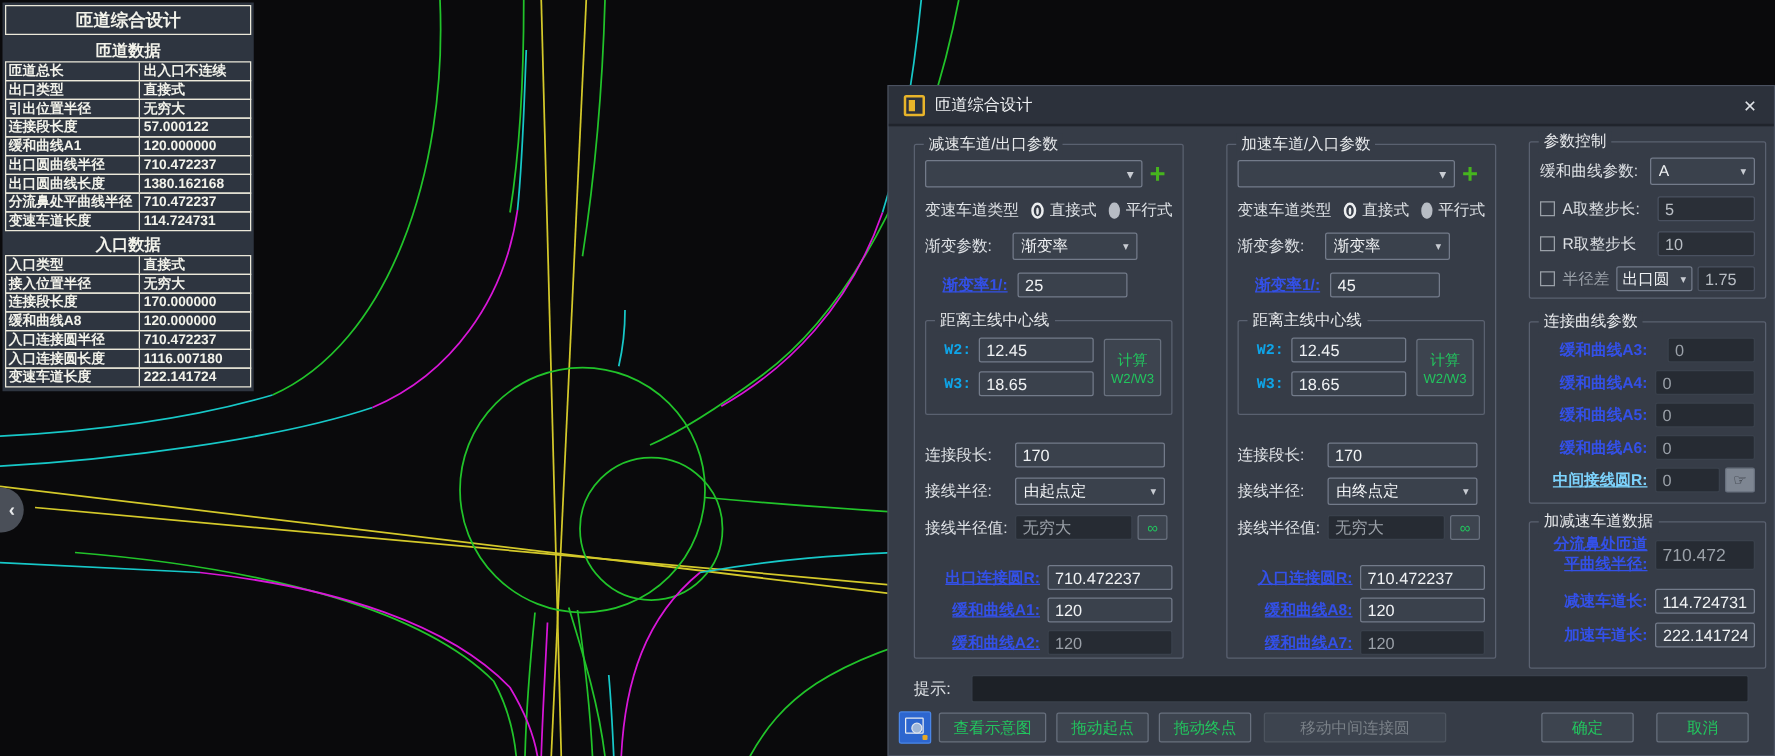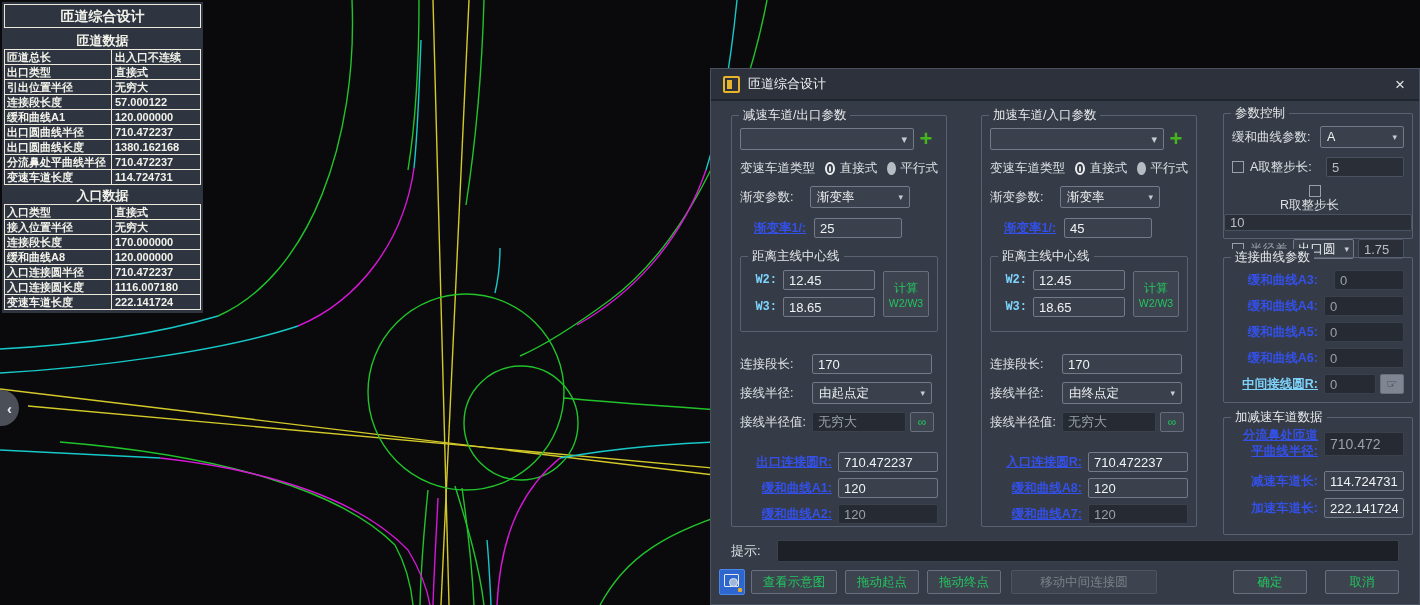--- a/index.html
+++ b/index.html
@@ -49,21 +49,21 @@
   .btn.disabled{color:#7a8188;border-color:#4d545f;cursor:default;}
   .radio{width:13px;height:13px;border-radius:50%;box-sizing:border-box;margin:0 5px 0 10px;}
   .radio.on{border:2px solid #eceef0;position:relative;}
   .radio.on::after{content:"";position:absolute;inset:1.5px;background:#eceef0;border-radius:50%;}
   .radio.off{background:#b7bcc4;}
   .chk{width:12px;height:12px;border:1px solid #9aa0a8;box-sizing:border-box;background:transparent;
       margin-right:6px;flex:none;cursor:pointer;}
   .plusbtn{width:24px;height:22px;display:flex;align-items:center;justify-content:center;
       color:#46b41e;font-size:22px;font-weight:bold;cursor:pointer;line-height:1;}
   .sqbtn{width:24px;height:20px;margin-left:4px;font-size:12px;}
-  .wlbl{font-family:"Liberation Mono",monospace;font-size:12px;font-weight:bold;color:#7dd3fc;width:28px;text-align:right;margin-right:6px;}
+  .wlbl{font-family:"Liberation Mono",monospace;font-size:12px;font-weight:bold;color:#0ea5e9;width:28px;text-align:right;margin-right:6px;}
   .rlink{width:92px;text-align:right;margin-right:6px;}
   #footer-hint-row{position:absolute;left:20px;top:471px;right:20px;display:flex;align-items:center;}
   #footer-btn-row{position:absolute;left:8px;top:500px;right:14px;display:flex;align-items:center;}
   #preview-icon-btn{width:24px;height:24px;background:#2d66cf;border:1px solid #4a86e8;border-radius:2px;
       position:relative;cursor:pointer;flex:none;}
   #preview-icon-btn .win{position:absolute;left:4px;top:4px;width:13px;height:11px;border:1.5px solid #e8ecf2;border-radius:1px;}
   #preview-icon-btn .mag{position:absolute;left:9px;top:8px;width:7px;height:7px;border:1.5px solid #dfe5ee;
       border-radius:50%;background:#9fb6d8;}
   #preview-icon-btn .dot{position:absolute;right:2px;bottom:2px;width:4px;height:4px;background:#e8a826;border-radius:1px;}
   
@@ -356,21 +356,21 @@
       <div class="sel" style="flex:1;">
         <span class="seltxt">A</span>
         <span class="car">▾</span>
       </div>
     </div>
     <div class="row" style="margin-top:9px;">
       <span class="chk"></span>
       <span class="lbl" style="width:76px;">A取整步长:</span>
       <input class="inp dim" style="flex: 1 1 0%; min-width: 0px;" readonly="" value="5">
     </div>
-    <div class="row" style="margin-top:8px;flex-direction:column;">
+    <div class="row" style="margin-top:8px;">
       <span class="chk"></span>
       <span class="lbl" style="width:76px;">R取整步长</span>
       <input class="inp dim" style="flex: 1 1 0%; min-width: 0px;" readonly="" value="10">
     </div>
     <div class="row" style="margin-top:8px;">
       <span class="chk"></span>
       <span class="lbl dim-lbl" style="width:44px;">半径差</span>
       <div class="sel" style="width:62px;height:20px;padding:0 4px;">
         <span class="seltxt">出口圆</span>
         <span class="car">▾</span>

